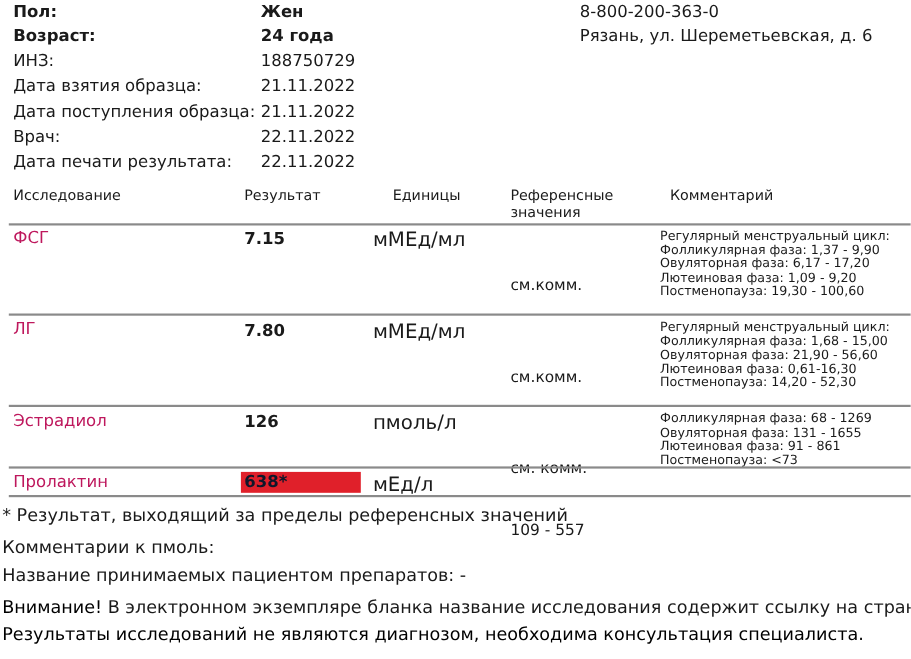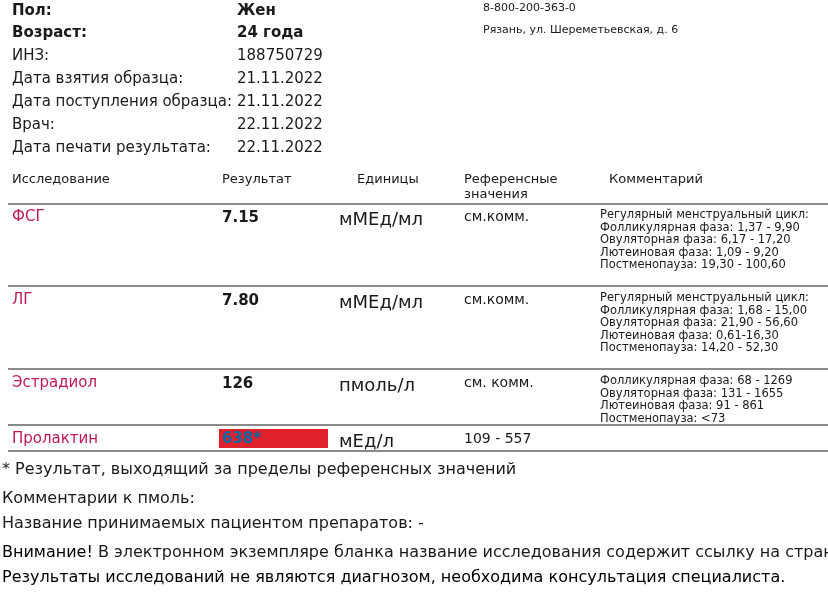--- a/index.html
+++ b/index.html
@@ -3,34 +3,34 @@
 <meta charset="utf-8">
 <style>
   html, body { margin:0; padding:0; background:#ffffff; }
   body { width:828px; height:599px; overflow:hidden; position:relative;
          font-family:"DejaVu Sans", sans-serif; color:#1a1a1a; }
   .abs { position:absolute; white-space:nowrap; }
 
   .info-label { font-size:15px; left:12px; }
   .info-value { font-size:15px; left:237px; }
   .bold { font-weight:bold; }
-  .lab-contact { font-size:11px; left:483px; }
+  .lab-contact { font-size:15px; left:527px; }
 
   .th { font-size:13px; top:171px; line-height:15px; color:#1a1a1a; }
 
   .hr { position:absolute; left:8px; right:0; height:2px; background:#8a8a8a; }
 
   .test-name { font-size:15px; left:12px; color:#be185d; }
   .test-result { font-size:15px; left:222px; font-weight:bold; }
   .test-unit { font-size:18px; left:339px; }
-  .test-ref { font-size:14px; left:464px; }
+  .test-ref { font-size:14px; left:464px;margin-top:44px; }
   .test-comment { font-size:11.5px; left:600px; line-height:12.5px; white-space:pre; }
 
   .flag-box { position:absolute; left:219px; width:109px; height:19px; background:#e0202a; }
-  .flag-text { color:#0369a1; font-weight:bold; font-size:15px; left:222px; }
+  .flag-text { color:#0f172a; font-weight:bold; font-size:15px; left:222px; }
 
   .note { font-size:16px; left:2px; }
   .warn { color:#000000; }
 </style>
 </head>
 <body>
 
 <div>
   <div class="abs info-label bold" style="top:1px">Пол:</div>
   <div class="abs info-value bold" style="top:1px">Жен</div>

